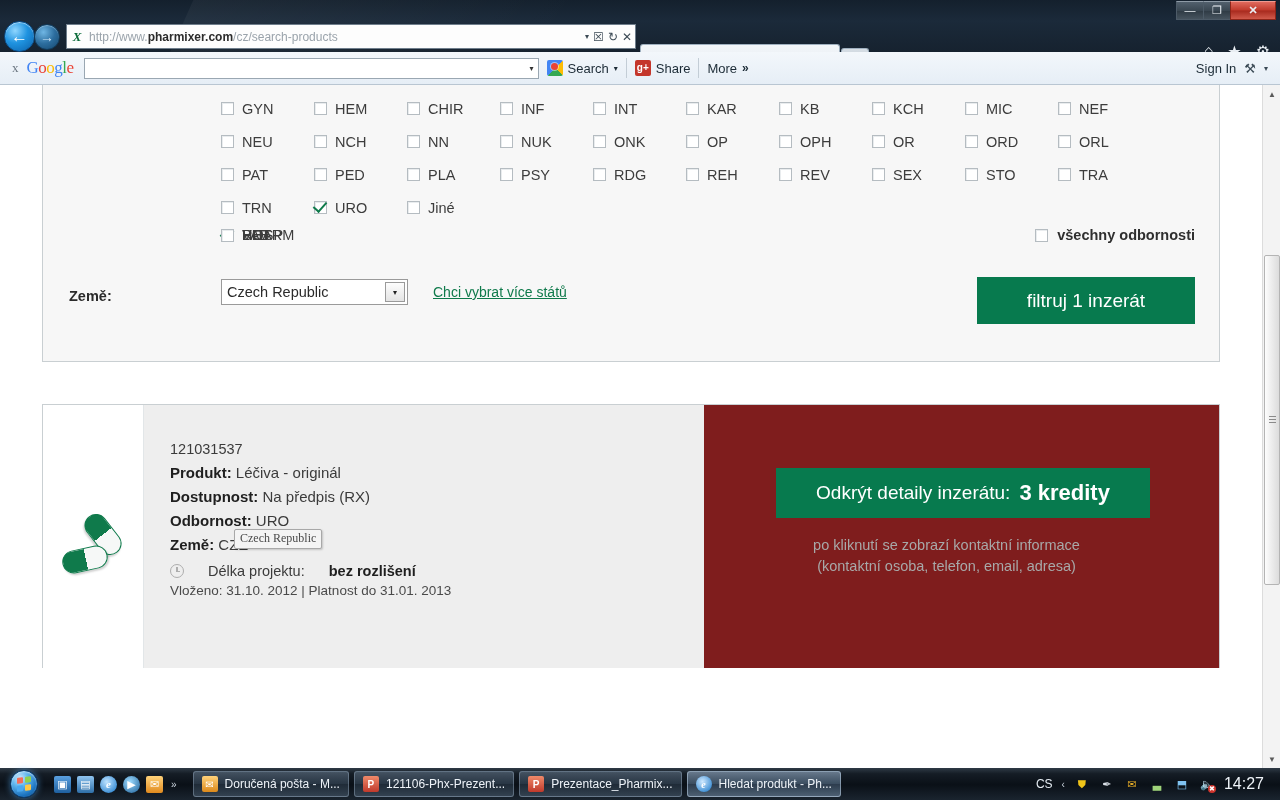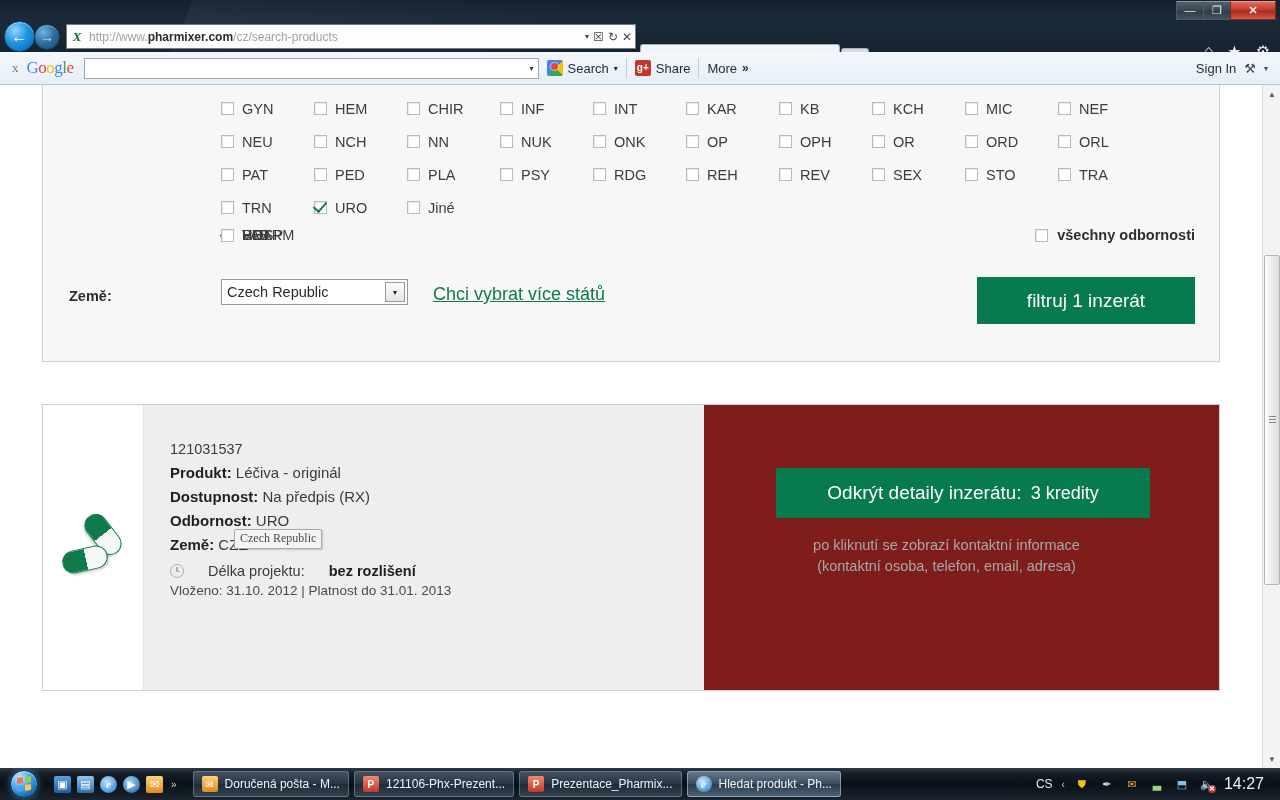--- a/index.html
+++ b/index.html
@@ -141,21 +141,21 @@
     width: 16px; height: 16px; border-radius: 2px; background: #c4362b;
     color: #fff; font-size: 10px; line-height: 16px; text-align: center; font-weight: bold;
   }
   .gbar-right { margin-left: auto; display: flex; align-items: center; gap: 8px; padding-right: 4px; }
   .gbar-right .signin { font-size: 13px; color: #1c2b36; }
   .gbar-right .wrench { font-size: 13px; color: #3b4a55; }
   .gbar-right .caret { font-size: 8px; color: #3b4a55; }
 
   
   .viewport {
-    position: absolute; left: 0; top: 85px; width: 1280px; height: 683px;
+    position: absolute; left: 0; top: 85px; width: 1280px; height: 583px;
     background: #ffffff; overflow: hidden;
   }
   .page { position: absolute; left: 0; top: 0; width: 1262px; height: 683px; }
 
   
   .filter-panel {
     position: absolute; left: 42px; top: 0px; width: 1178px; height: 277px;
     background: #f7f7f7;
     border-left: 1px solid #c9cfd2;
     border-right: 1px solid #c9cfd2;
@@ -214,21 +214,21 @@
   .country-select .val { font-size: 14.5px; color: #2b2b2b; }
   .country-select .arrowbox {
     position: absolute; right: 2px; top: 2px; width: 20px; height: 20px;
     background: linear-gradient(180deg,#fdfdfd 0%, #e4e4e4 100%);
     border: 1px solid #9a9a9a;
     display: flex; align-items: center; justify-content: center;
   }
   .country-select .arrowbox i { font-style: normal; font-size: 8px; color: #222; }
   .more-states {
     position: absolute; left: 390px; top: 7px;
-    font-size: 18px; color: #0f7a4b; text-decoration: underline; text-align: right;
+    font-size: 14px; color: #0f7a4b; text-decoration: underline; text-align: right;
   }
   .filter-btn {
     position: absolute; right: 24px; top: 0px;
     width: 218px; height: 47px; background: #077a4e;
     color: #fff; font-size: 19px;
     display: flex; align-items: center; justify-content: center;
   }
 
   
   .result-card {
@@ -275,21 +275,21 @@
     z-index: 5; white-space: nowrap;
   }
 
   .card-action { flex: 1; background: #7f1d1d; position: relative; }
   .credit-btn {
     position: absolute; left: 72px; top: 63px;
     width: 374px; height: 50px; background: #077a4e;
     color: #fff; display: flex; align-items: center; justify-content: center;
     font-size: 19px; white-space: nowrap;
   }
-  .credit-btn .big { font-size: 18px; font-weight: normal; margin-left: 9px; }
+  .credit-btn .big { font-size: 22px; font-weight: bold; margin-left: 9px; }
   .hint {
     position: absolute; left: 0; top: 130px; width: 100%;
     text-align: center; font-size: 14.5px; color: #a8a8a8; line-height: 21px;
     padding-right: 30px;
   }
 
   
   .capsules { width: 62px; height: 48px; position: relative; }
   .cap {
     position: absolute; width: 46px; height: 23px; border-radius: 12px;

